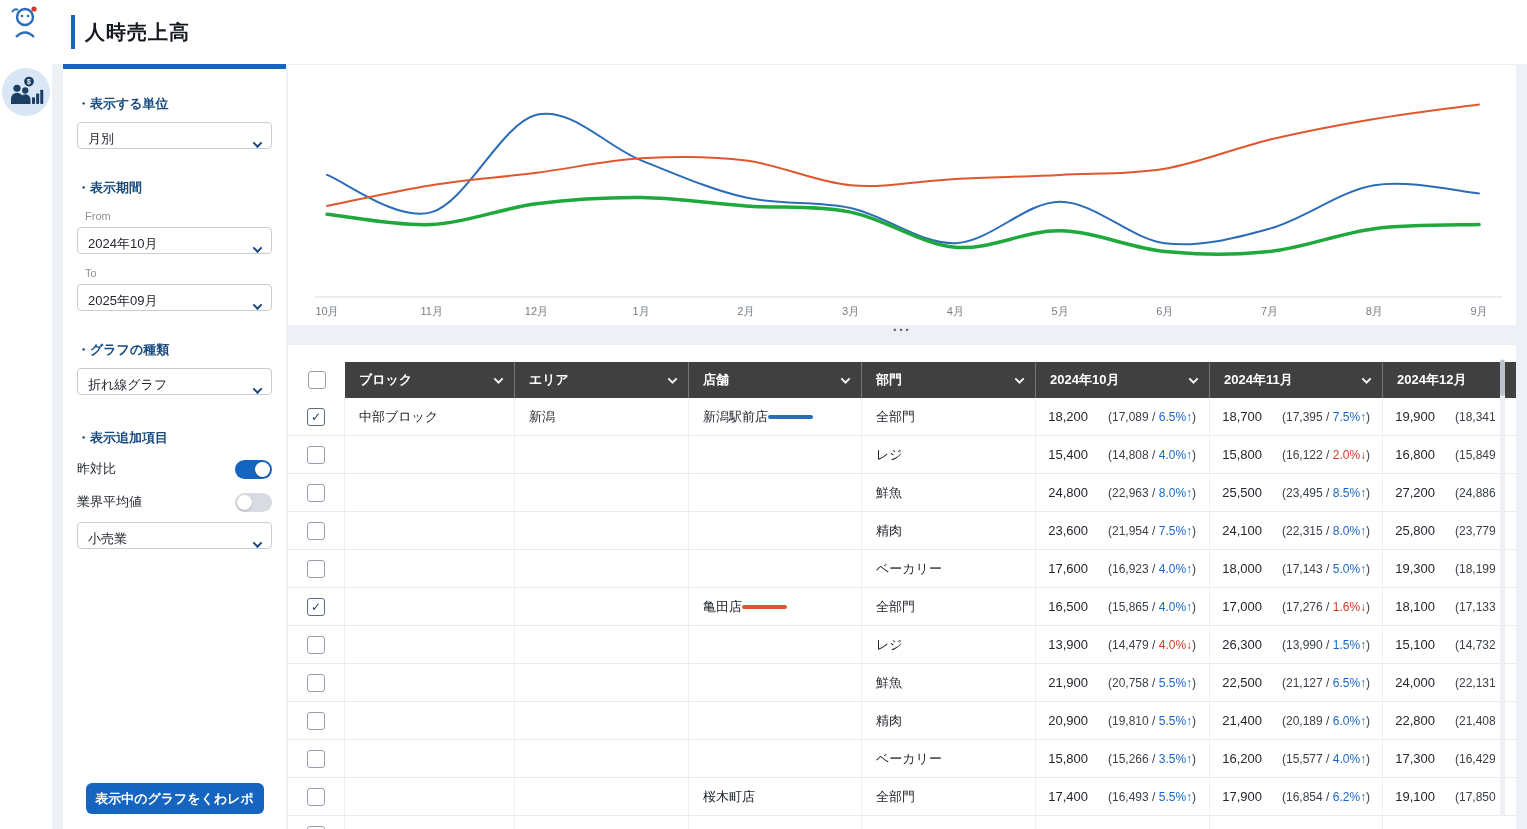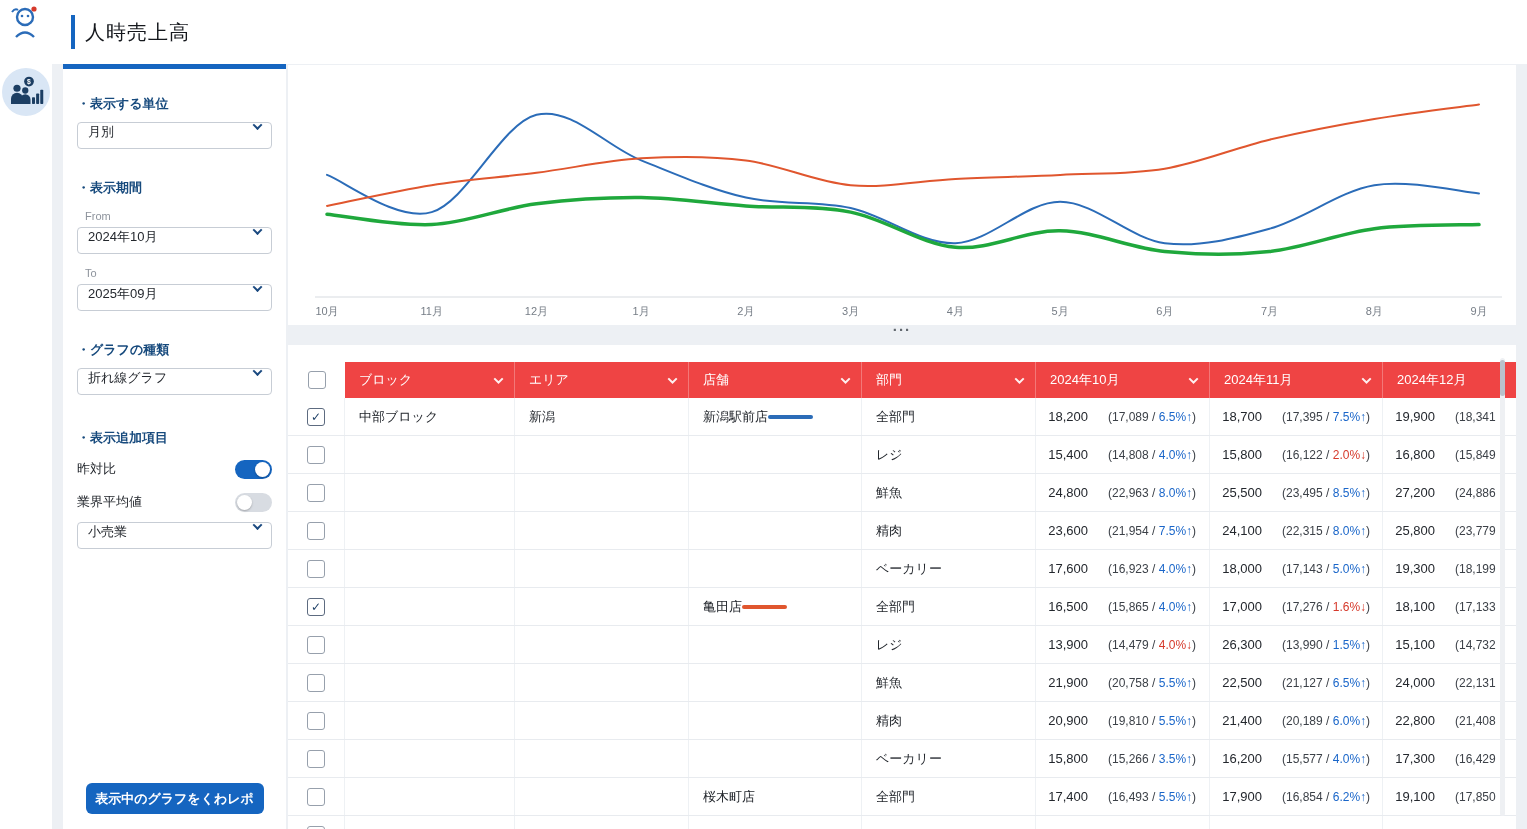--- a/index.html
+++ b/index.html
@@ -5,46 +5,46 @@
 *{margin:0;padding:0;box-sizing:border-box}
 html,body{width:1527px;height:829px}
 body{overflow:hidden;background:#edf0f4;font-family:"Liberation Sans","DejaVu Sans",sans-serif;color:#23272d;position:relative}
 
 .topbar{position:absolute;left:0;top:0;width:1527px;height:64px;background:#fff}
 .rail{position:absolute;left:0;top:0;width:52px;height:829px;background:#fff;z-index:3}
 .logo{position:absolute;left:9px;top:4px}
 .nav-item{position:absolute;left:2px;top:68px;width:48px;height:48px;border-radius:50%;background:#d9e6f5;display:flex;align-items:center;justify-content:center;cursor:pointer}
 
 .title-accent{position:absolute;left:71px;top:15px;width:4px;height:34px;background:#1565c0;z-index:4}
-.page-title{position:absolute;left:85px;top:19px;font-size:20px;font-weight:normal;color:#15181d;z-index:4;letter-spacing:1px}
+.page-title{position:absolute;left:85px;top:19px;font-size:20px;font-weight:bold;color:#15181d;z-index:4;letter-spacing:1px}
 
 .sidebar{position:absolute;left:63px;top:64px;width:223px;height:765px;background:#fff;border-top:5px solid #1565c0;padding:26px 14px 0}
 .sec-label{font-size:13px;font-weight:bold;color:#174a7d}
 .m30{margin-top:30px}.m34{margin-top:34px}
-.select{margin-top:9px;height:27px;border:1px solid #c7cdd5;border-radius:4px;background:#fff;display:flex;align-items:flex-start;justify-content:space-between;padding:0 10px;font-size:13px;color:#23272d;cursor:pointer}
+.select{margin-top:9px;height:27px;border:1px solid #c7cdd5;border-radius:4px;background:#fff;display:flex;align-items:flex-end;justify-content:space-between;padding:0 10px;font-size:13px;color:#23272d;cursor:pointer}
 .select.tight{margin-top:5px}
 .chev{width:7px;height:7px;border-right:2px solid #1b4a80;border-bottom:2px solid #1b4a80;transform:rotate(45deg) translate(-1px,-1px);flex:none}
 .sub-label{margin:13px 0 0 8px;font-size:11px;color:#8d939c}
 .toggle-row{margin-top:13px;display:flex;align-items:flex-start;justify-content:space-between;height:20px}
 .toggle-label{font-size:13px;color:#23272d}
 .toggle{width:37px;height:19px;border-radius:10px;background:#d8dce2;position:relative;cursor:pointer}
 .toggle.on{background:#1565c0}
 .knob{position:absolute;top:2px;left:2px;width:15px;height:15px;border-radius:50%;background:#fff;box-shadow:0 1px 2px rgba(0,0,0,.25)}
 .toggle.on .knob{left:auto;right:2px}
 .report-btn{position:absolute;left:50%;transform:translateX(-50%);bottom:15px;width:178px;height:31px;background:#1565c0;color:#fff;border:none;border-radius:6px;font-size:13px;font-weight:bold;font-family:inherit;cursor:pointer;white-space:nowrap}
 
 .chart-card{position:absolute;left:288px;top:65px;width:1228px;height:260px;background:#fff}
 .chart-card svg{display:block}
 .axis-label{font-size:11px;fill:#767d86}
 .expand-handle{position:absolute;left:850px;top:317px;width:104px;text-align:center;color:#62686f;font-size:15px;font-weight:bold;letter-spacing:2px;cursor:pointer;z-index:2}
 
 .table-card{position:absolute;left:288px;top:345px;width:1228px;height:484px;background:#fff;overflow:hidden;padding-top:17px}
 .grid{display:grid;grid-template-columns:57px 170px 174px 173px 174px 174px 173px 174px}
 .thead{height:36px}
-.hcell{display:flex;align-items:center;justify-content:space-between;background:#ef4444;color:#fff;font-size:13px;font-weight:normal;padding:0 12px 0 14px;border-right:1px solid rgba(255,255,255,.28);cursor:pointer;overflow:hidden}
+.hcell{display:flex;align-items:center;justify-content:space-between;background:#404040;color:#fff;font-size:13px;font-weight:bold;padding:0 12px 0 14px;border-right:1px solid rgba(255,255,255,.28);cursor:pointer;overflow:hidden}
 .hcell:last-child{border-right:none}
 .hcbcell{display:flex;align-items:center;justify-content:center;background:#fff}
 .chev-w{width:7px;height:7px;border-right:2px solid rgba(255,255,255,.92);border-bottom:2px solid rgba(255,255,255,.92);transform:rotate(45deg) translate(-1px,-1px);flex:none}
 .trow{height:38px;border-bottom:1px solid #e8ebef}
 .cell{display:flex;align-items:center;font-size:13px;padding-left:14px;border-right:1px solid #eef1f4;overflow:hidden;color:#23272d}
 .cell:last-child{border-right:none}
 .cbcell{justify-content:center;padding-left:0}
 .checkbox{width:18px;height:18px;border:1.5px solid #97a0ac;border-radius:3px;background:#fff;display:flex;align-items:center;justify-content:center;font-size:12px;font-weight:bold;color:#1d3f66;cursor:pointer}
 .checkbox.checked{border-color:#5d6b80}
 .storecell{padding-right:4px}

